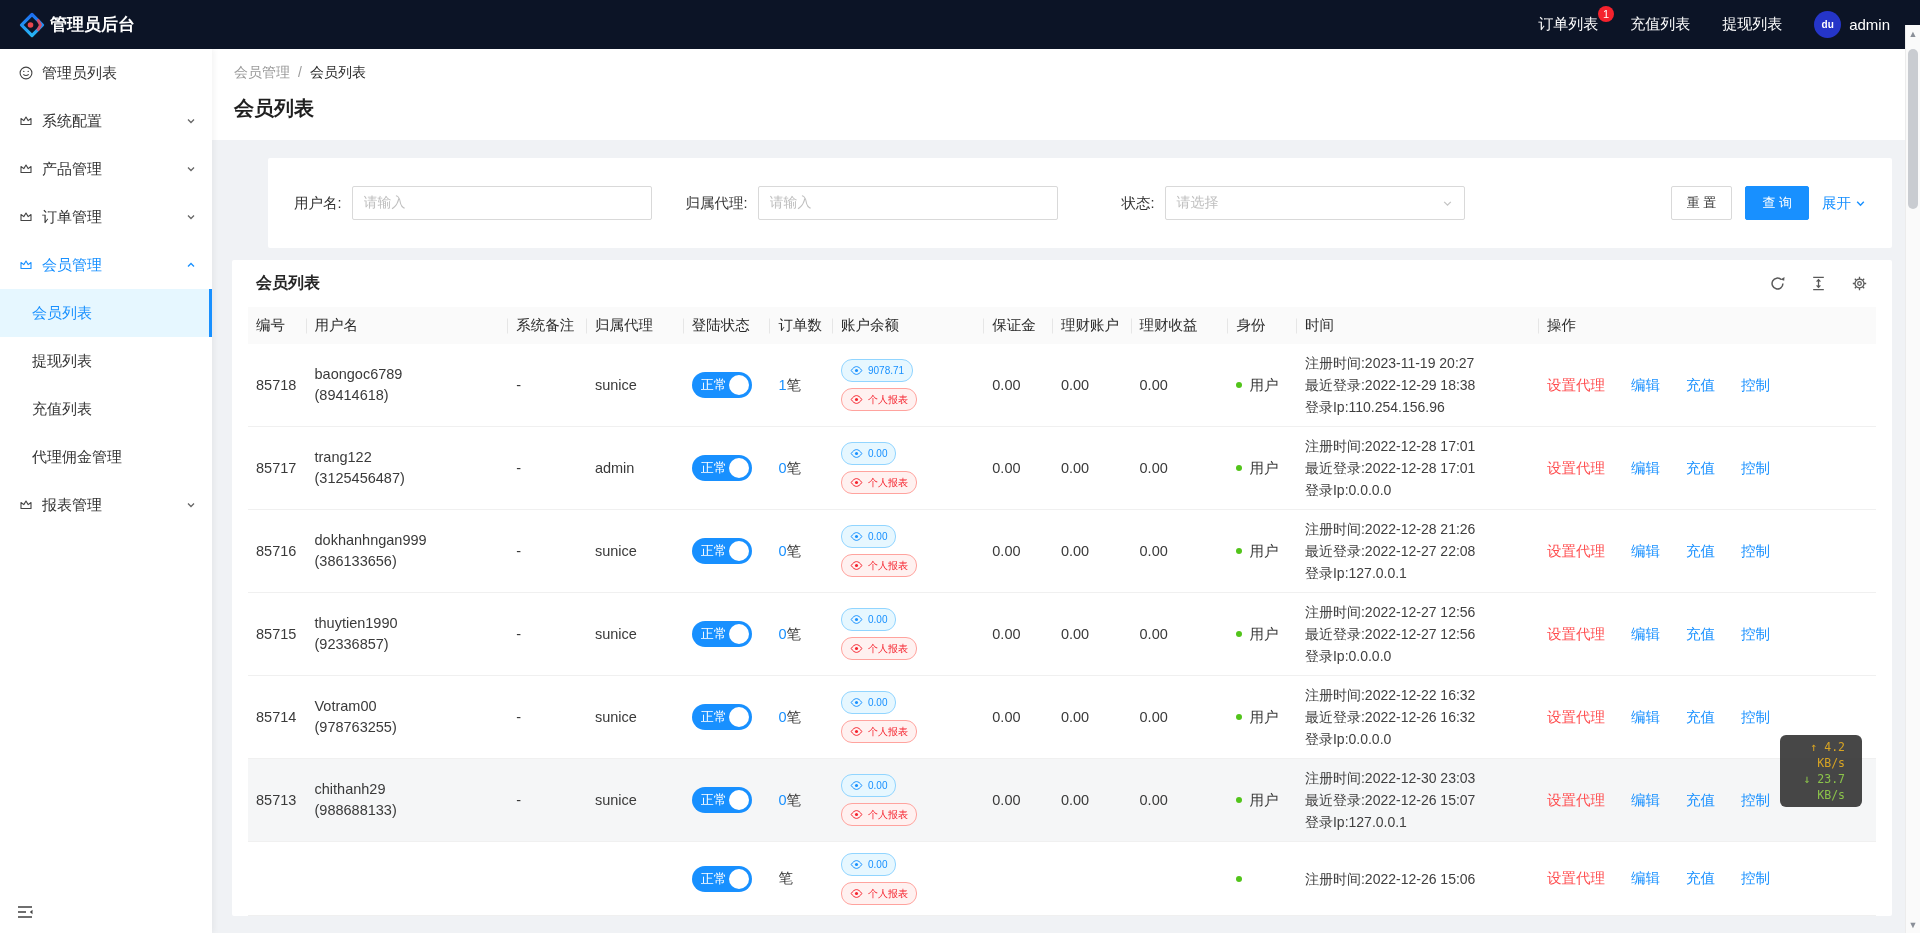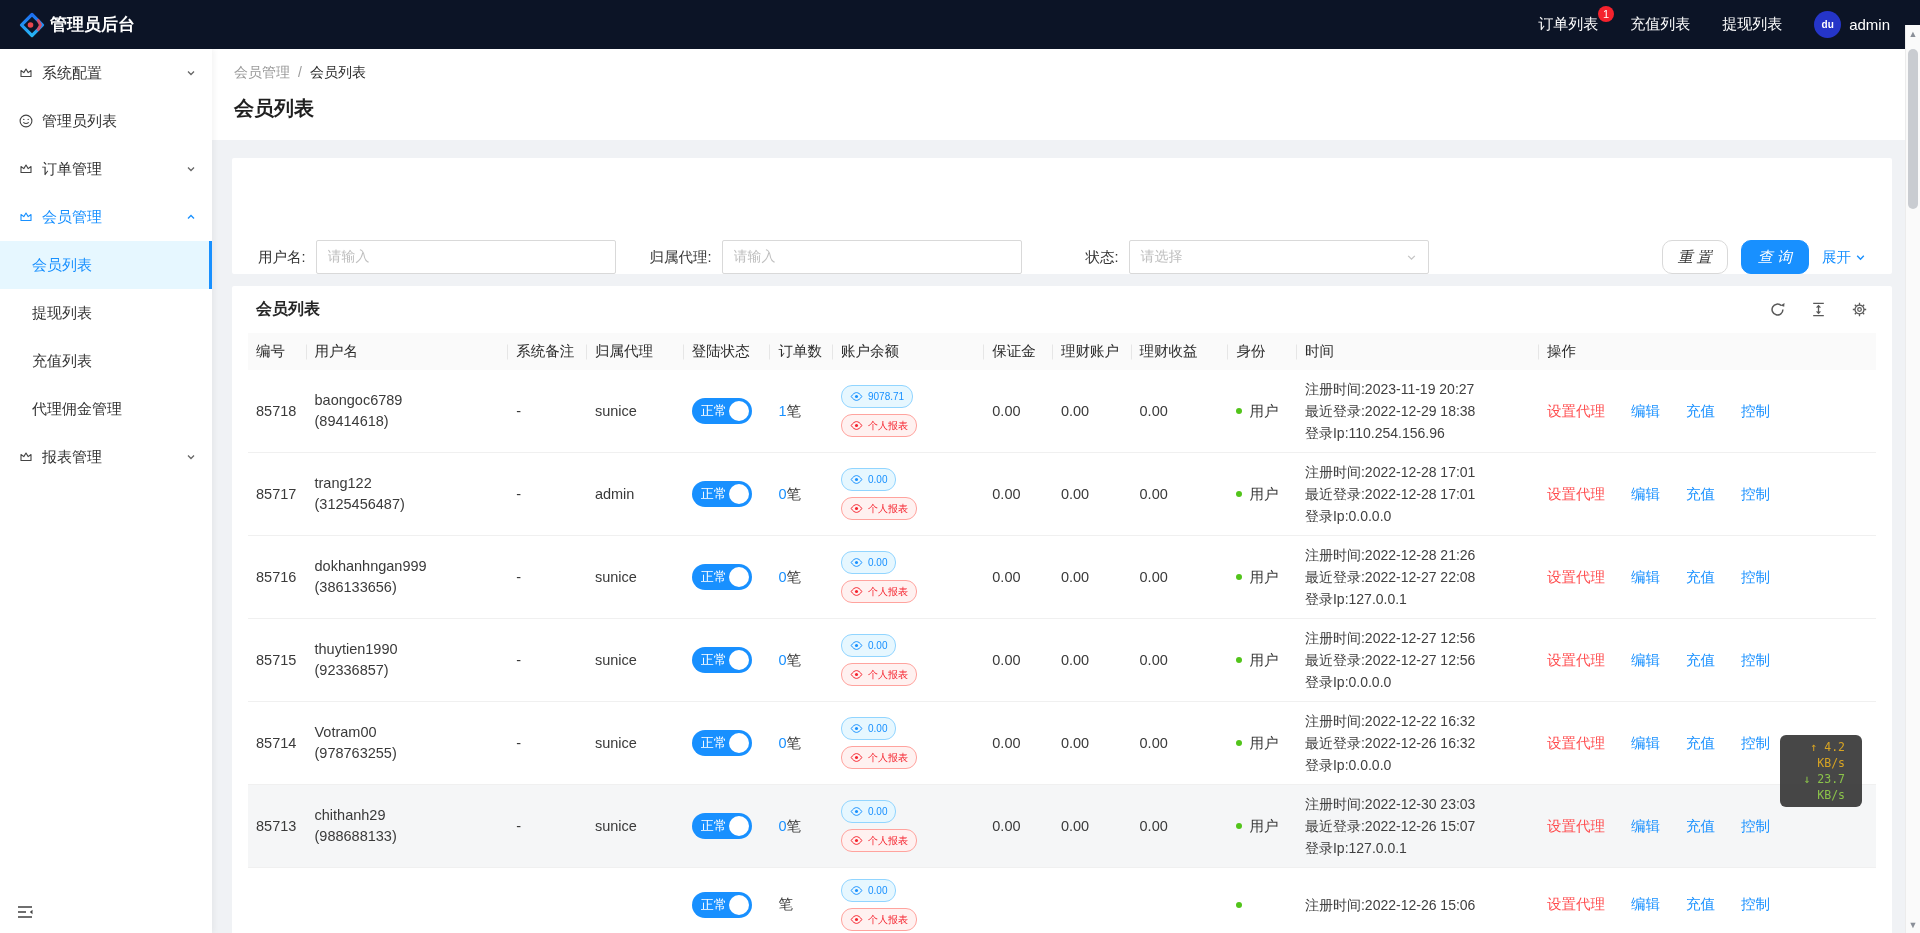--- a/index.html
+++ b/index.html
@@ -34,32 +34,32 @@
 
   
   .main { position:absolute; top:49px; left:212px; width:1708px; height:884px; overflow:hidden; background:#f0f2f5; }
   .page-header { background:#fff; padding:15px 26px 18px 22px; }
   .breadcrumb { font-size:14px; color:#9a9a9a; display:flex; gap:8px; }
   .breadcrumb .current { color:#2b2b2b; }
   .page-title { margin-top:13px; font-size:20px; font-weight:700; color:#1f1f1f; }
   .content { padding:18px 28px 0 20px; }
 
   
-  .filter-card { background:#fff; border-radius:2px; height:116px; display:flex; align-items:flex-end; padding:0 26px; }
+  .filter-card { background:#fff; border-radius:2px; height:90px; display:flex; align-items:center; padding:0 26px;margin-left:36px; }
   .fgroup { display:flex; align-items:center; font-size:14.5px; color:#333; white-space:nowrap; }
   .fgroup label { margin-right:10px; }
   .f-input { width:300px; height:34px; border:1px solid #d9d9d9; border-radius:2px; padding:0 11px;
     font-size:14px; color:#333; outline:none; font-family:Liberation Serif, serif; }
   .f-input::placeholder { color:#bfbfbf; }
   .f-select { width:300px; height:34px; border:1px solid #d9d9d9; border-radius:2px; padding:0 11px;
     font-size:14px; color:#bfbfbf; display:flex; align-items:center; justify-content:space-between; cursor:pointer; }
   .f-select .sel-chev { color:#c5c5c5; display:flex; }
   .g2 { margin-left:34px; } .g3 { margin-left:64px; }
   .fbuttons { margin-left:auto; display:flex; align-items:center; gap:13px; }
-  .btn { height:34px; border-radius:10px; font-size:15px; cursor:pointer; font-family:inherit;font-style:italic; }
+  .btn { height:34px; border-radius:2px; font-size:13px; cursor:pointer; font-family:inherit; }
   .btn-reset { background:#fff; border:1px solid #d9d9d9; color:#333; padding:0 15px; }
   .btn-search { background:#1890ff; border:1px solid #1890ff; color:#fff; padding:0 16px; }
   .expand-link { color:#1890ff; font-size:14.5px; display:flex; align-items:center; gap:4px; cursor:pointer; }
 
   
   .table-card { background:#fff; border-radius:2px; margin-top:12px; }
   .tc-header { display:flex; align-items:center; justify-content:space-between; padding:13px 24px; }
   .tc-title { font-size:16px; font-weight:600; color:#262626; }
   .tc-icons { display:flex; align-items:center; gap:24px; color:#595959; }
   .tc-icons span { width:17px; height:17px; display:flex; cursor:pointer; }
@@ -138,44 +138,57 @@
     <div class="nav-user">
       <span class="avatar">du</span>
       <span>admin</span>
     </div>
   </div>
 </header>
 
 <aside class="sidebar">
   <div class="menu-item">
     <span class="mi-icon">
-      <svg viewBox="0 0 16 16" fill="none" stroke="currentColor" stroke-width="1.1" stroke-linejoin="round">
-        <path d="M3 11.5 V5.5 L5.8 7.6 L8 4 L10.2 7.6 L13 5.5 V11.5 Z"></path>
-        </svg>
-    </span>
-    <span class="mi-label">系统配置</span>
-    <span class="chev">
-      <svg width="10" height="10" viewBox="0 0 10 10">
-          <polyline points="2,3.5 5,6.5 8,3.5" fill="none" stroke="currentColor" stroke-width="1.3"></polyline>
-        </svg>
-    </span>
-  </div>
-
-  <div class="menu-item">
-    <span class="mi-icon">
       <svg viewBox="0 0 16 16" fill="none" stroke="currentColor" stroke-width="1.1">
         <circle cx="8" cy="8" r="5.9"></circle>
           <circle cx="5.8" cy="6.4" r="0.7" fill="currentColor" stroke="none"></circle>
         <circle cx="10.2" cy="6.4" r="0.7" fill="currentColor" stroke="none"></circle>
         <path d="M5.3 9.4 Q8 11.7 10.7 9.4"></path>
         </svg>
     </span>
     <span class="mi-label">管理员列表</span>
   </div>
 
+  <div class="menu-item">
+    <span class="mi-icon">
+      <svg viewBox="0 0 16 16" fill="none" stroke="currentColor" stroke-width="1.1" stroke-linejoin="round">
+        <path d="M3 11.5 V5.5 L5.8 7.6 L8 4 L10.2 7.6 L13 5.5 V11.5 Z"></path>
+        </svg>
+    </span>
+    <span class="mi-label">系统配置</span>
+    <span class="chev">
+      <svg width="10" height="10" viewBox="0 0 10 10">
+          <polyline points="2,3.5 5,6.5 8,3.5" fill="none" stroke="currentColor" stroke-width="1.3"></polyline>
+        </svg>
+    </span>
+  </div>
+
+  <div class="menu-item">
+    <span class="mi-icon">
+      <svg viewBox="0 0 16 16" fill="none" stroke="currentColor" stroke-width="1.1" stroke-linejoin="round">
+        <path d="M3 11.5 V5.5 L5.8 7.6 L8 4 L10.2 7.6 L13 5.5 V11.5 Z"></path>
+        </svg>
+    </span>
+    <span class="mi-label">产品管理</span>
+    <span class="chev">
+      <svg width="10" height="10" viewBox="0 0 10 10">
+          <polyline points="2,3.5 5,6.5 8,3.5" fill="none" stroke="currentColor" stroke-width="1.3"></polyline>
+        </svg>
+    </span>
+  </div>
 
 
   <div class="menu-item">
     <span class="mi-icon">
       <svg viewBox="0 0 16 16" fill="none" stroke="currentColor" stroke-width="1.1" stroke-linejoin="round">
         <path d="M3 11.5 V5.5 L5.8 7.6 L8 4 L10.2 7.6 L13 5.5 V11.5 Z"></path>
         </svg>
     </span>
     <span class="mi-label">订单管理</span>
     <span class="chev">

